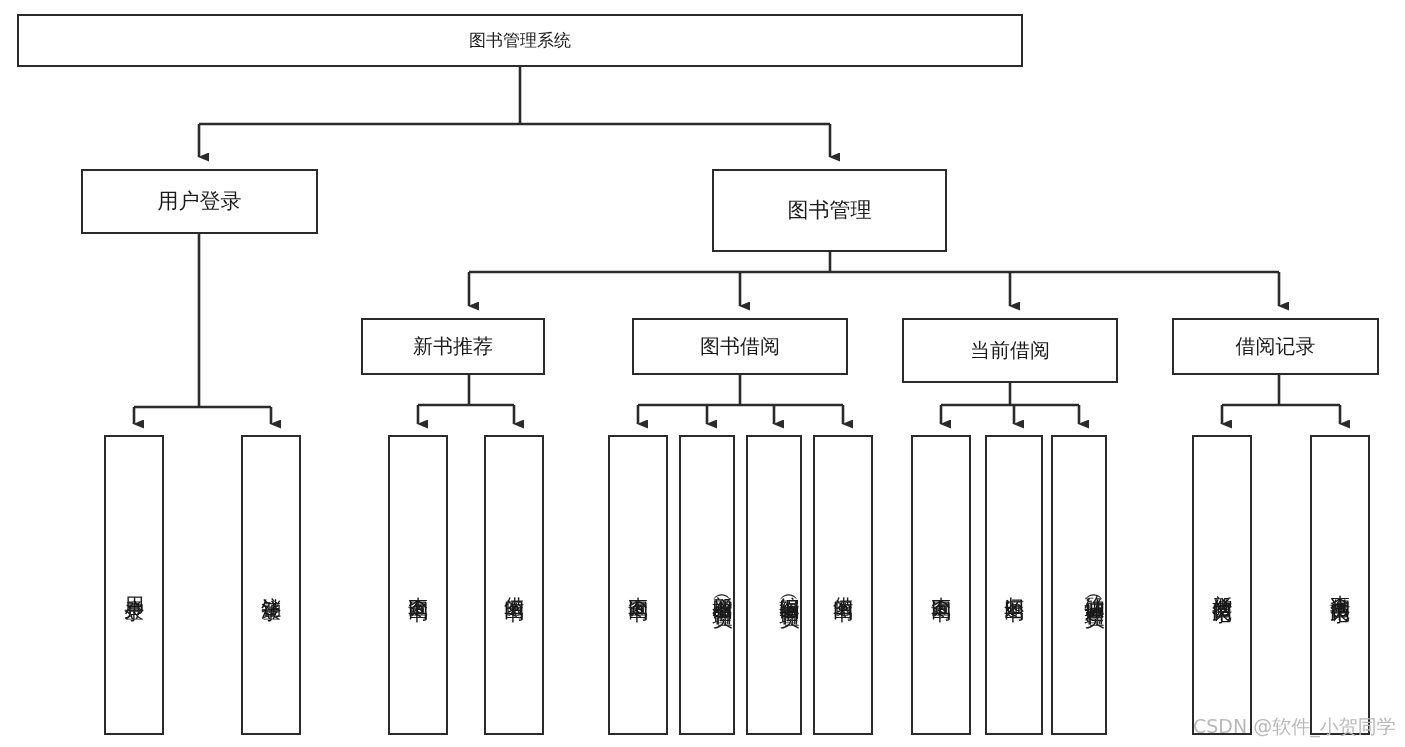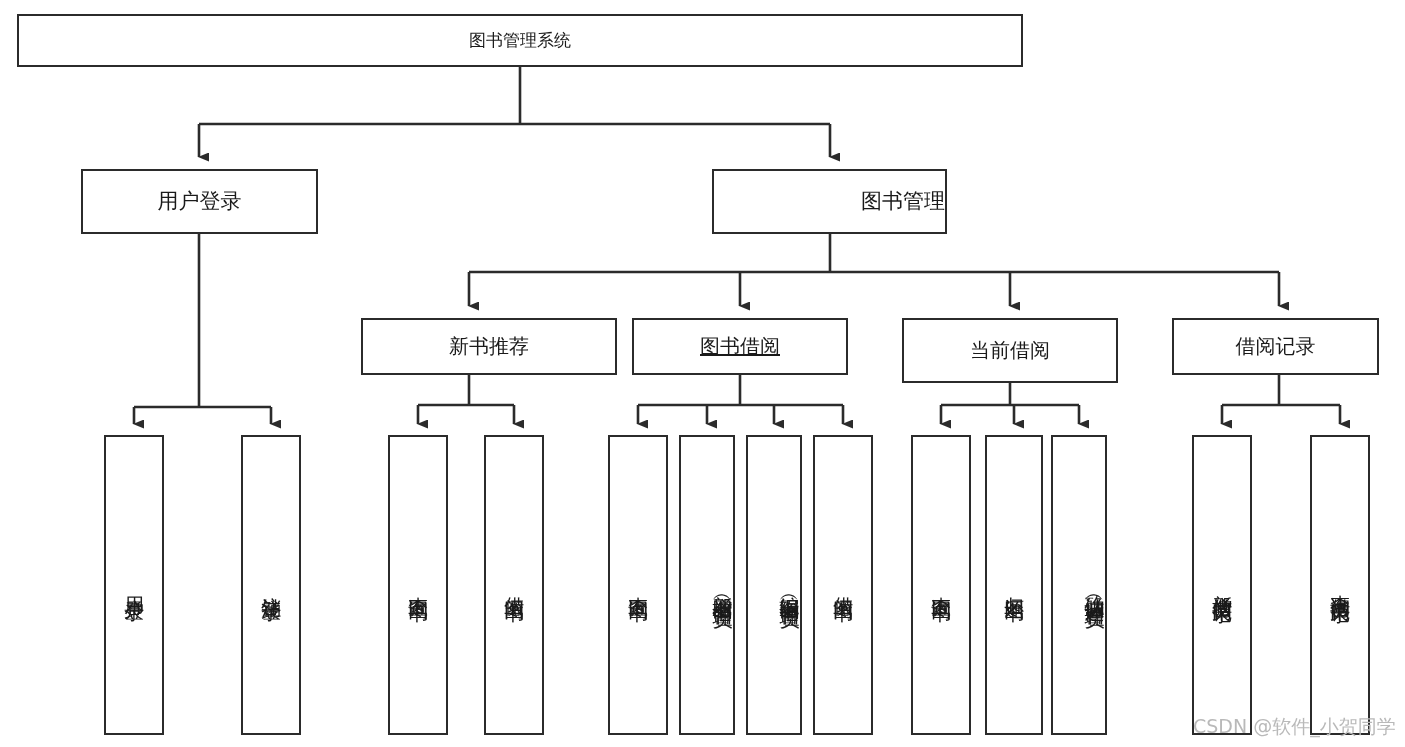--- a/index.html
+++ b/index.html
@@ -131,27 +131,27 @@
     </g>
   </svg>
 
   <div id="nodes">
       <div class="node root" style="left: 17px; top: 14px; width: 1006px; height: 53px;">
         <span class="leaf-text">图书管理系统</span>
       </div>
       <div class="node lvl2" style="left: 81px; top: 169px; width: 237px; height: 65px;">
         <span class="leaf-text">用户登录</span>
       </div>
-      <div class="node lvl2" style="left: 712px; top: 169px; width: 235px; height: 65px; justify-content: flex-end;">
+      <div class="node lvl2" style="left: 712px; top: 169px; width: 235px; height: 83px;">
         <span class="leaf-text">图书管理</span>
       </div>
-      <div class="node lvl3" style="left: 361px; top: 318px; width: 256px; height: 57px;">
+      <div class="node lvl3" style="left: 361px; top: 318px; width: 184px; height: 57px;">
         <span class="leaf-text">新书推荐</span>
       </div>
-      <div class="node lvl3" style="left: 632px; top: 318px; width: 216px; height: 57px; text-decoration: underline;">
+      <div class="node lvl3" style="left: 632px; top: 318px; width: 216px; height: 57px;">
         <span class="leaf-text">图书借阅</span>
       </div>
       <div class="node lvl3" style="left: 902px; top: 318px; width: 216px; height: 65px;">
         <span class="leaf-text">当前借阅</span>
       </div>
       <div class="node lvl3" style="left: 1172px; top: 318px; width: 207px; height: 57px;">
         <span class="leaf-text">借阅记录</span>
       </div>
       <div class="node leaf centered" style="left: 104px; top: 435px; width: 60px; height: 300px;">
         <span class="leaf-text">用户登录</span>

